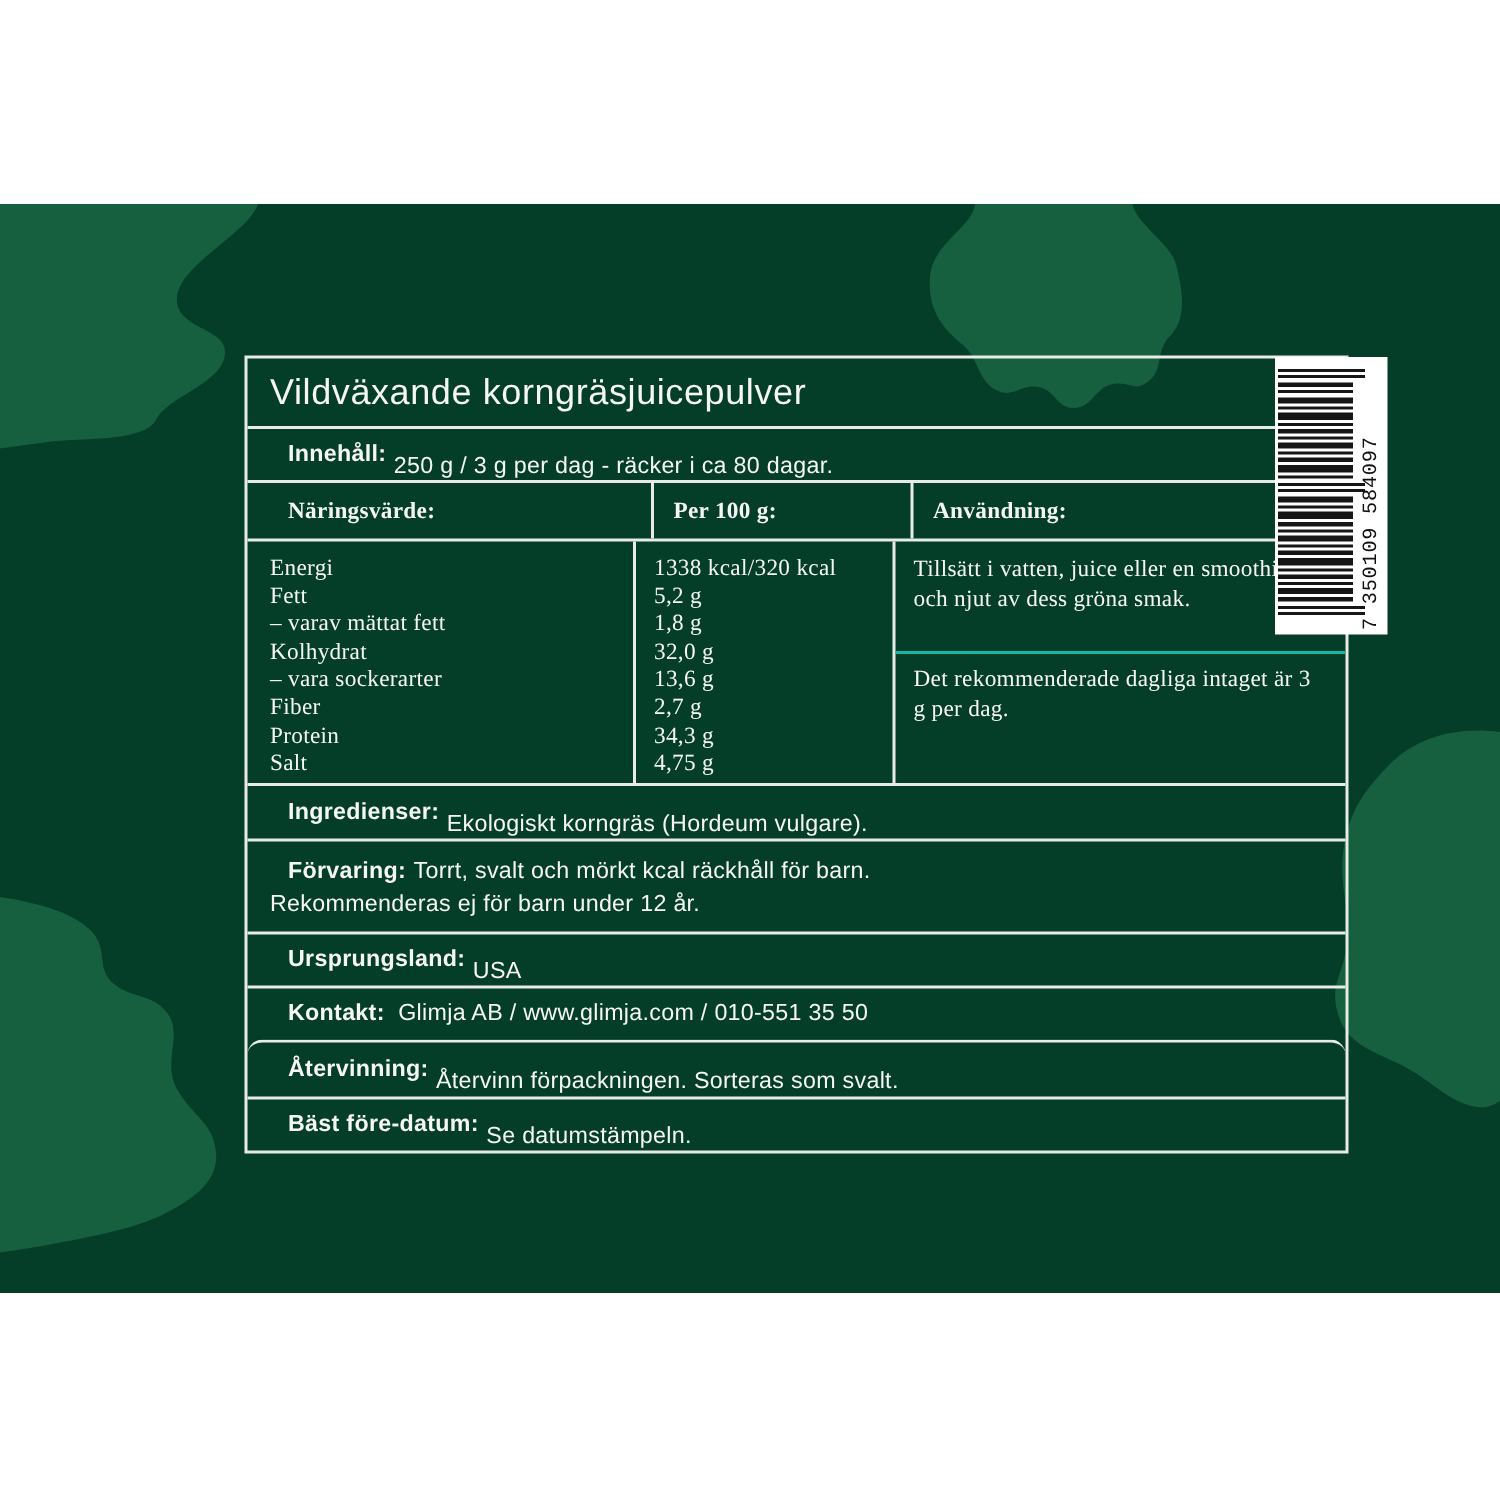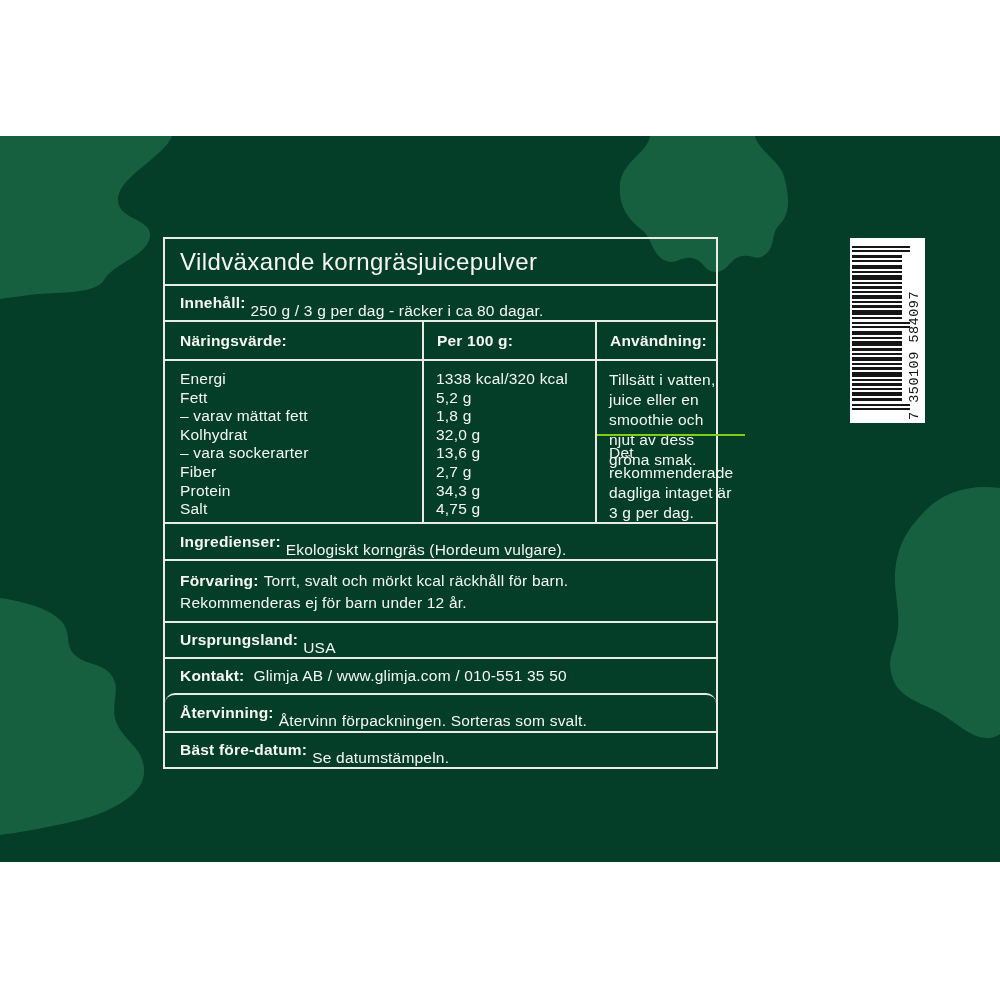--- a/index.html
+++ b/index.html
@@ -18,52 +18,52 @@
     width: 1000px; height: 726px;
     background: #043e29;
     overflow: hidden;
   }
   .blobs { position: absolute; left: 0; top: 0; }
 
   
   .label-table {
     position: absolute;
     left: 163px; top: 101px;
-    width: 555px;
+    width: 736px;
     border: 2px solid #e9ebe6;
     color: #f6f7f3;
     font-size: 15.5px;
     letter-spacing: 0.2px;
   }
   .row { border-top: 2px solid #e9ebe6; display: flex; align-items: center; }
   .row:first-child { border-top: none; }
   .pad { padding-left: 15px; padding-right: 12px; }
-  b, .bold { font-weight: bold; }
+  b, .bold { font-weight: bold; margin-left: 12px; }
 
   .title-row { height: 45px; }
   .title-text { font-size: 24px; font-weight: 400; letter-spacing: 0.4px; }
 
   .content-row { height: 36px; }
 
-  .grid3 { display: grid; grid-template-columns: 257px 173px 1fr; align-items: stretch; }
+  .grid3 { display: grid; grid-template-columns: 257px 173px 1fr; align-items: stretch; font-family: Liberation Serif, serif; }
   .grid3 > .cell { border-left: 2px solid #e9ebe6; }
   .grid3 > .cell:first-child { border-left: none; }
 
   .header-row { height: 39px; }
   .header-row .cell { display: flex; align-items: center; }
   .header-row .cell.c1 { padding-left: 15px; }
   .header-row .cell.c2, .header-row .cell.c3 { padding-left: 13px; }
 
   .main-row { height: 163px; align-items: stretch; }
   .nutri-col { padding: 9px 13px 0 15px; line-height: 18.6px; }
   .nutri-val-col { padding: 9px 8px 0 12px; line-height: 18.6px; }
   .use-col { display: flex; flex-direction: column; }
   .use-text { height: 73px; padding: 9px 12px 0 12px; line-height: 20px; border-radius: 17px; }
   .rec-header { height: 36px; border-top: 2px solid #e9ebe6; display: flex; align-items: center; padding-left: 12px; }
-  .rec-text { flex: 1; border-top: 2px solid #84cc16; padding: 7px 12px 0 12px; line-height: 20px; }
+  .rec-text { flex: 1; border-top: 2px solid #14b8a6; padding: 7px 12px 0 12px; line-height: 20px; }
 
   .info-row-1 { height: 37px; }
   .info-row-2 { height: 62px; align-items: flex-start; padding-top: 9px; line-height: 22px; display: block; }
   .info-row-3 { height: 36px; }
   .info-row-4 { height: 36px; }
   .info-row-5 { height: 38px; border-radius: 10px; }
   .info-row-6 { height: 36px; }
   .label-gap { margin-left: 5px; margin-top: 16px; }
   .label-gap-wide { margin-left: 9px; }
 

